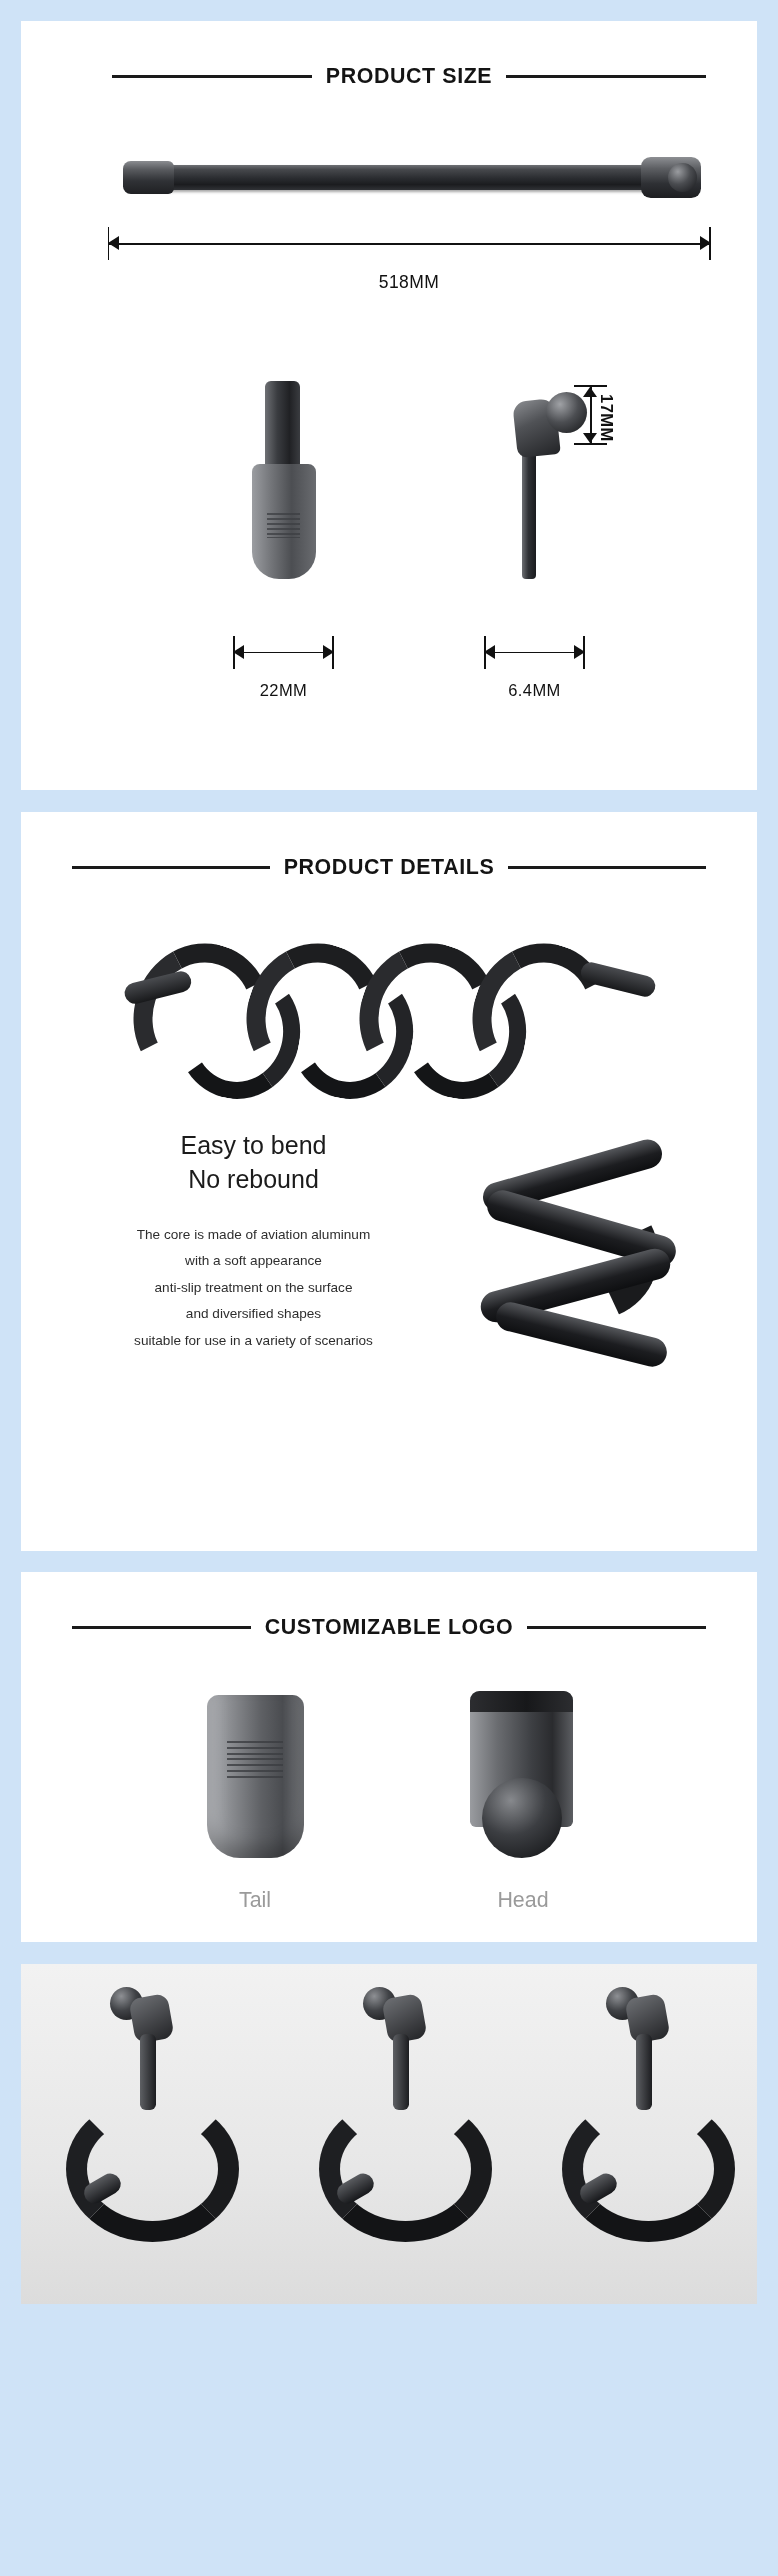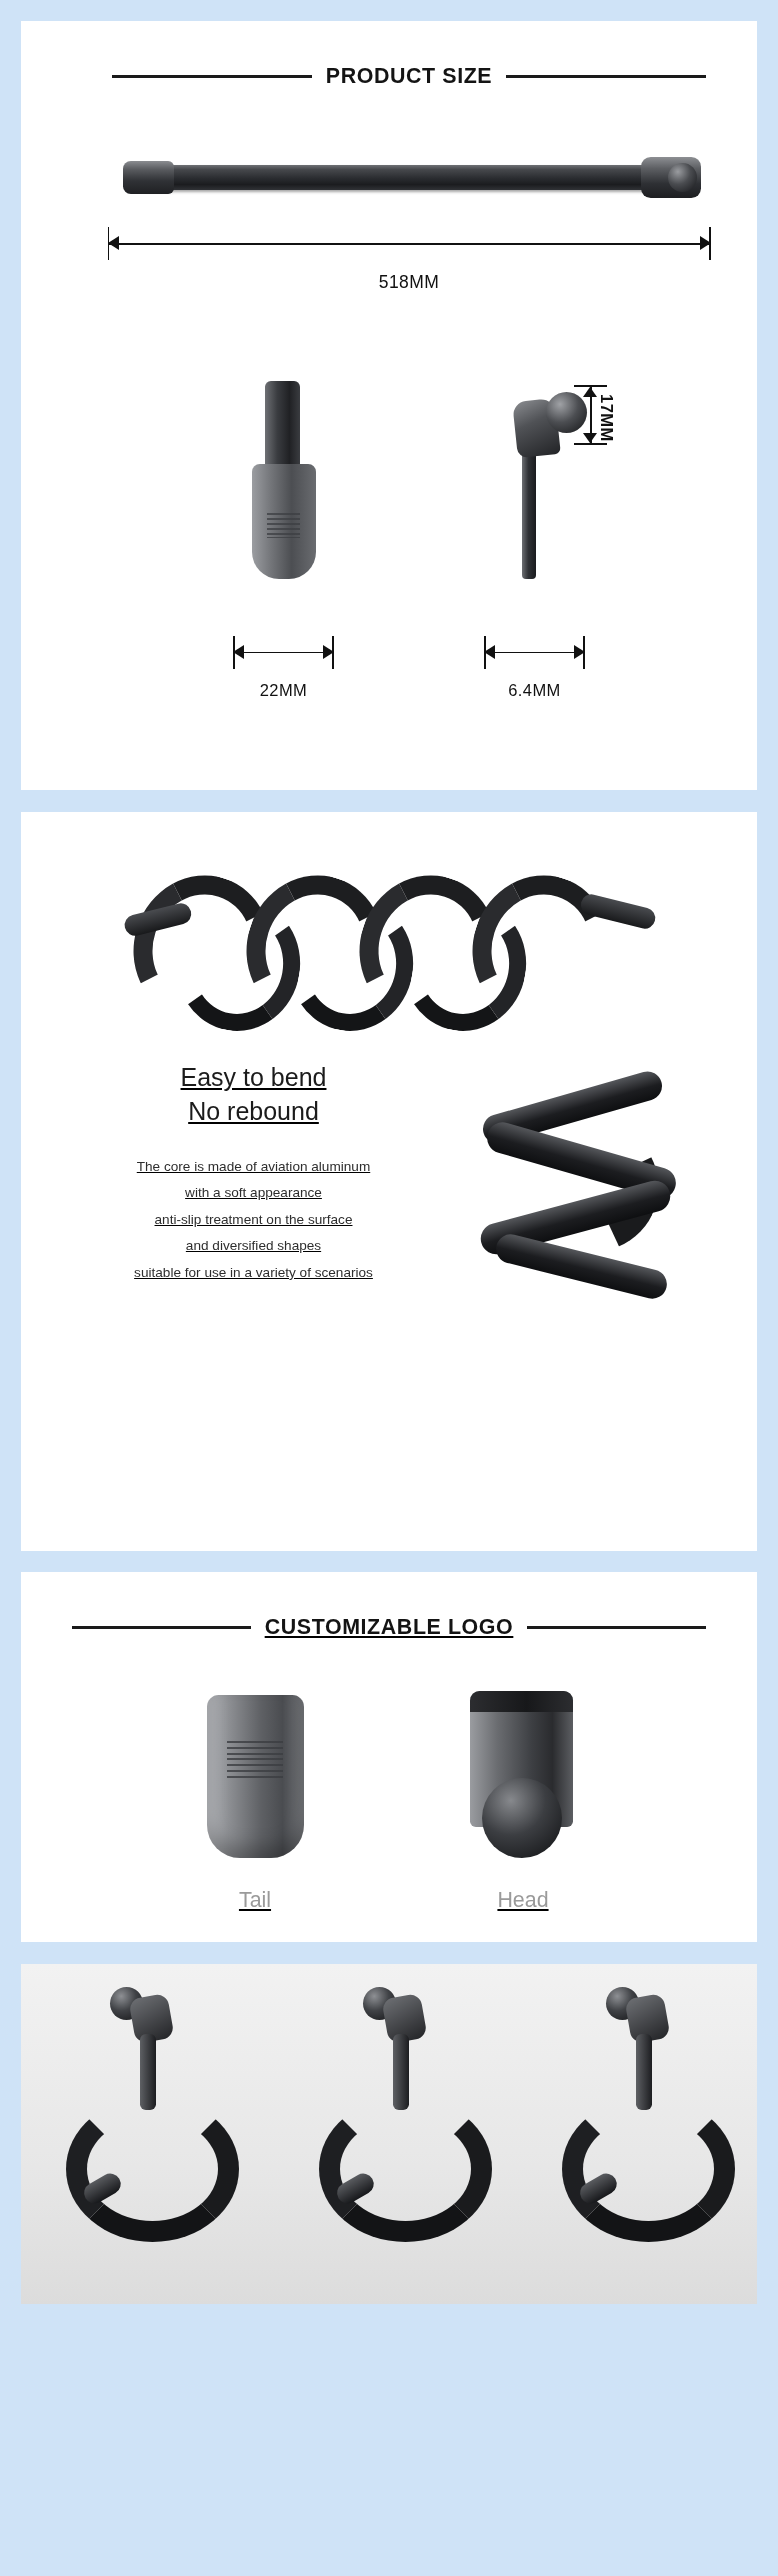--- a/index.html
+++ b/index.html
@@ -254,21 +254,20 @@
     width: 76px; height: 21.4px; border-radius: 10.7px;
     background: linear-gradient(180deg,#4a4c50,#18191b);
     transform: rotate(14deg);
   }
 
   .details-body {
     display: flex;
     gap: 8px;
     padding: 21.4px 39px 0 39px;
     align-items: flex-start;
-    text-decoration: underline;
   }
   .details-text { flex: 1 1 auto; text-align: center; padding-top: 7.8px; }
   .dt-h1 {
     font-size: 25px;
     color: #1b1b1b;
     line-height: 1.38;
     font-weight: normal;
   }
   .dt-p {
     margin-top: 25px;
@@ -293,21 +292,21 @@
   .zig-ring {
     position: absolute; left: 58px; top: 39px;
     width: 146px; height: 136px;
     border-radius: 50%;
     border: 25px solid transparent;
     border-right-color: #1a1b1d;
     transform: rotate(20deg);
   }
 
   
-  #panel-logo { height: 370px; text-decoration: underline; }
+  #panel-logo { height: 370px; }
   .logo-row {
     display: flex;
     justify-content: center;
     gap: 103px;
     margin-top: 45px;
   }
   .logo-item { display: flex; flex-direction: column; align-items: center; }
   .logo-art { width: 165px; height: 185px; position: relative; }
   .tail-body {
     position: absolute; left: 34px; top: 9.7px;
@@ -461,20 +460,25 @@
         <div class="arrow-r"></div>
       </div>
       <div class="dim-label">6.4MM</div>
     </div>
 
   </div>
 </div>
 
 <div class="panel" id="panel-details">
 
+  <div class="sec-head">
+    <div class="rule"></div>
+    <div class="title">PRODUCT DETAILS</div>
+    <div class="rule"></div>
+  </div>
 
   <div class="spiral-wrap">
     <div class="coil c1"></div>
     <div class="coil-b b1"></div>
     <div class="coil c2"></div>
     <div class="coil-b b2"></div>
     <div class="coil c3"></div>
     <div class="coil-b b3"></div>
     <div class="coil c4"></div>
     <div class="coil-tail-l"></div>

